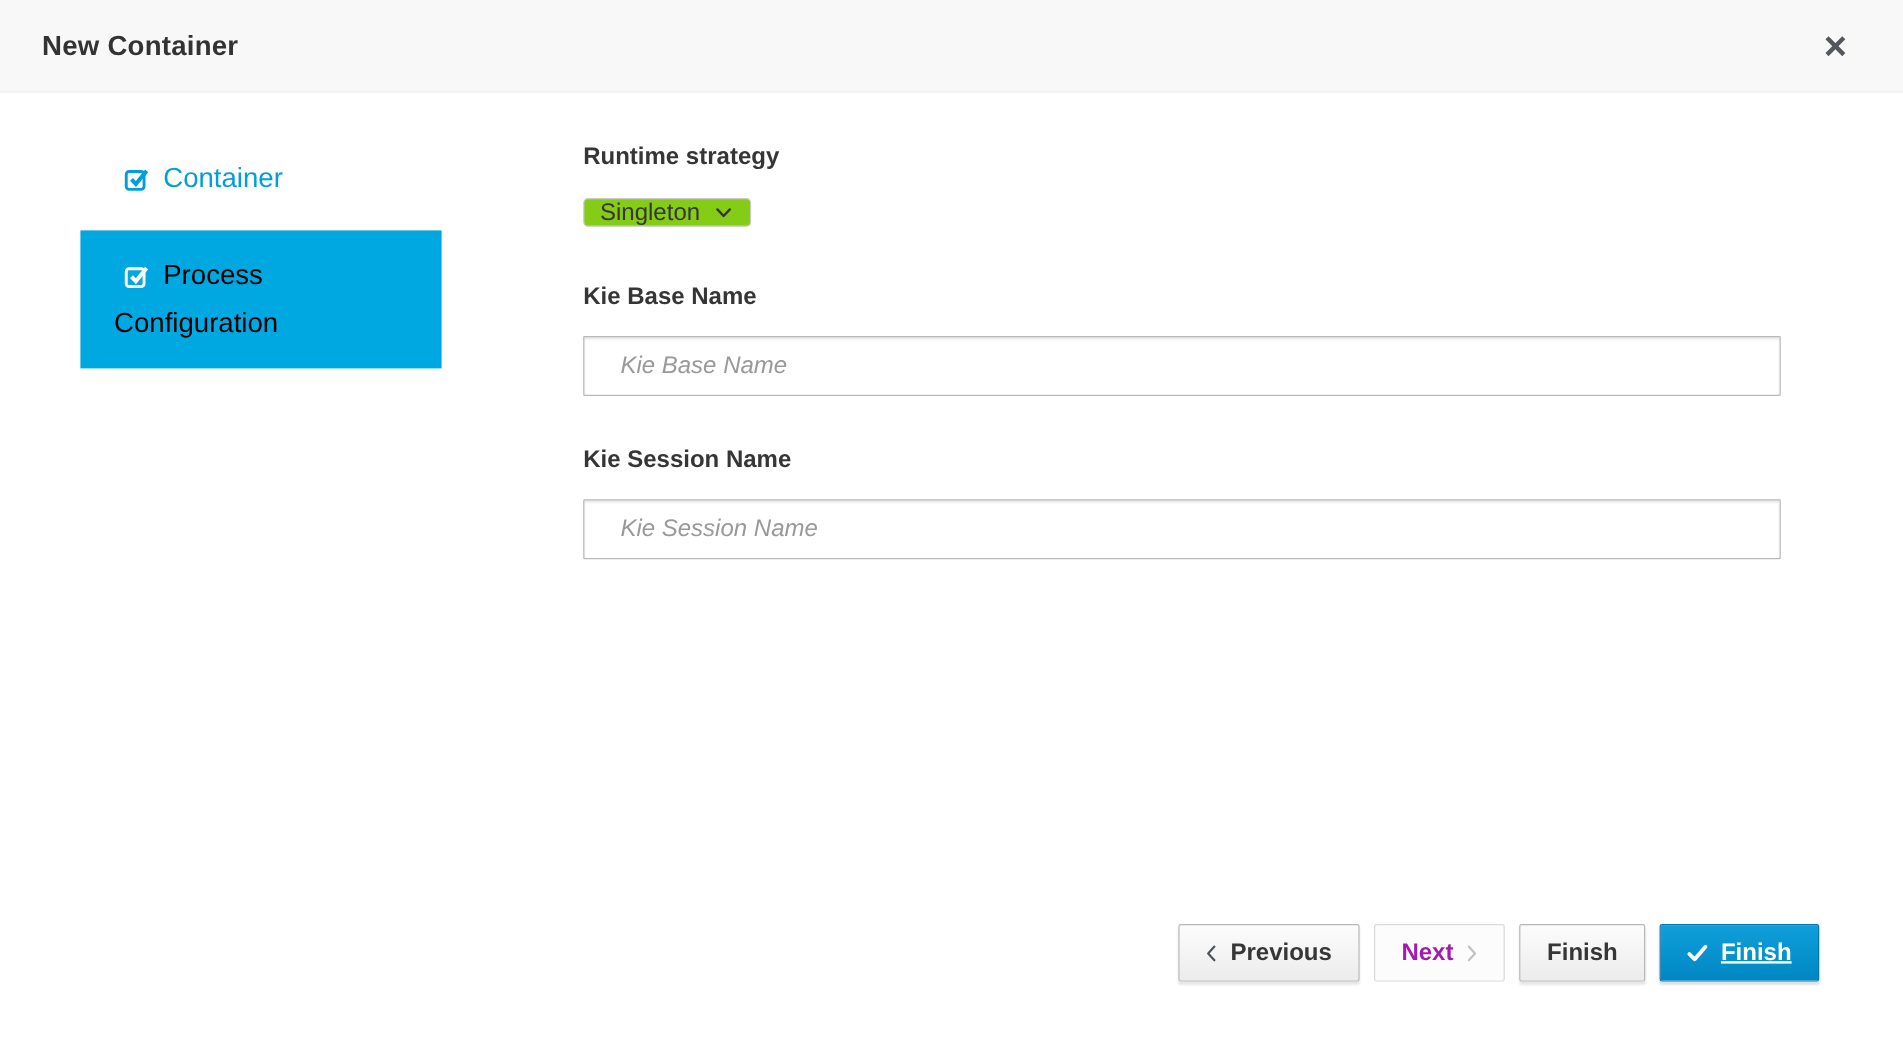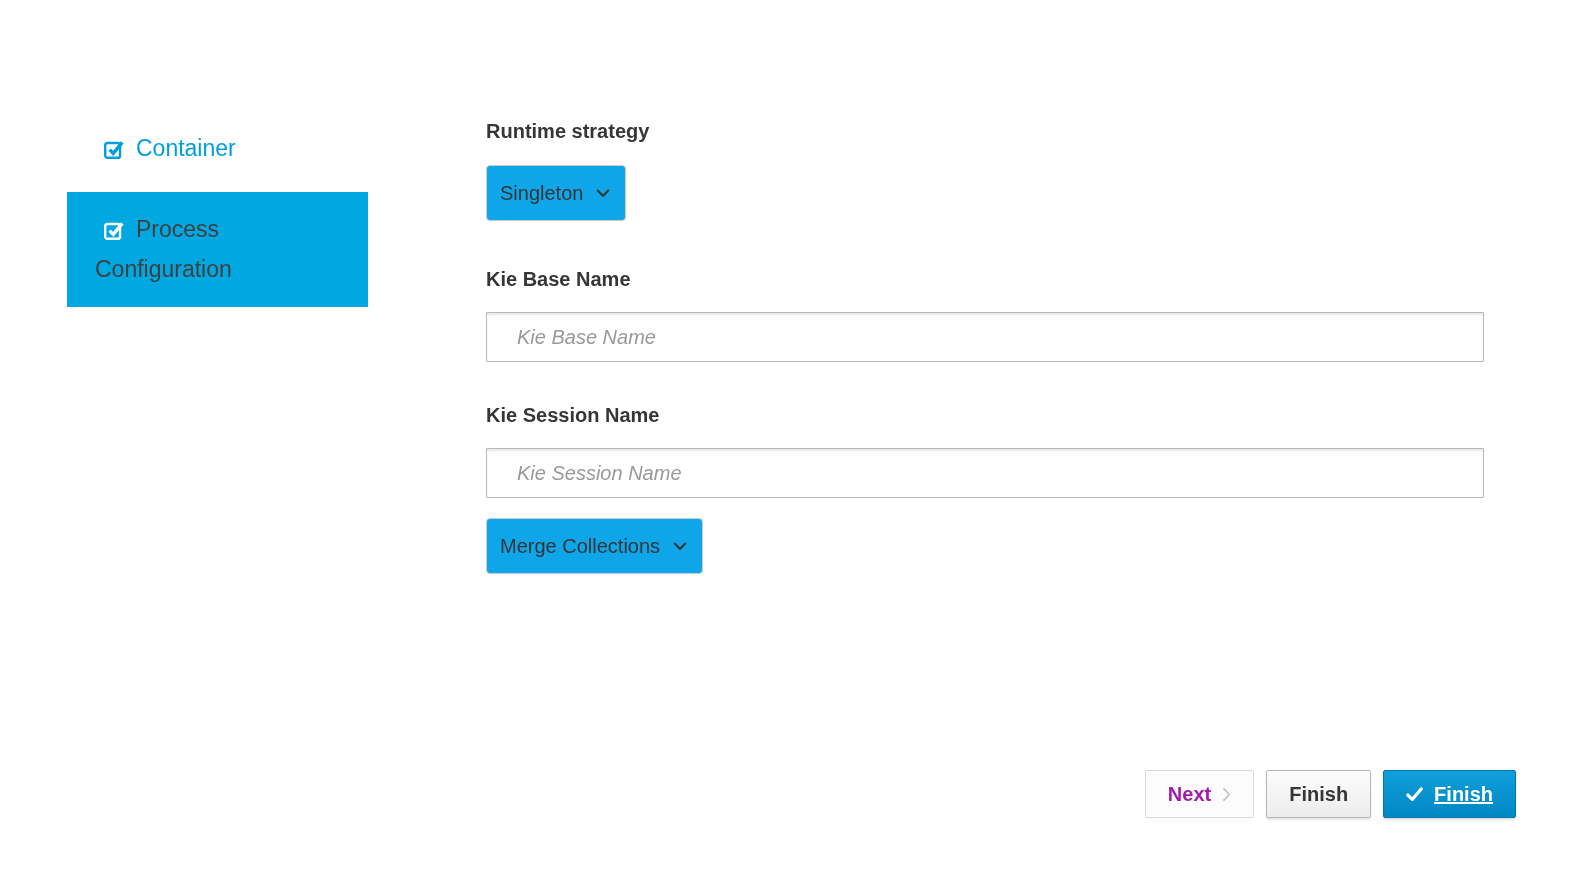--- a/index.html
+++ b/index.html
@@ -58,21 +58,21 @@
     padding: 0 28px;
     text-indent: 8px;
     line-height: 40px;
     color: #009fdb;
     cursor: pointer;
   }
   .step svg { vertical-align: -4px; margin-right: 11px; }
   .step.active {
     margin-top: 24px;
     background: #00a8e1;
-    color: #404040;
+    color: #000000;
     padding-top: 17px;
     padding-bottom: 18px;
   }
 
   
   .form {
     position: absolute;
     left: 486px;
     top: 77px;
     width: 998px;
@@ -86,24 +86,24 @@
   }
   .mt-runtime  { margin-top: 41px; }
   .mt-kiebase  { margin-top: 45px; }
   .mt-kiesess  { margin-top: 40px; }
   .mt-merge    { margin-top: 38px; }
 
   .select {
     display: inline-flex;
     align-items: center;
     gap: 13px;
-    height: 56px;
+    height: 24px;
     margin-top: 20px;
     padding: 0 15px 0 13px;
-    background: #0ea5e9;
+    background: #84cc16;
     border: 1px solid #cccccc;
     border-radius: 4px;
     font-family: inherit;
     font-size: 20px;
     color: #363636;
     cursor: pointer;
   }
 
   .text-input {
     display: block;
@@ -164,20 +164,29 @@
     border: 1px solid #0277b2;
     box-shadow: 0 2px 2px rgba(0,0,0,0.12);
     text-decoration: underline;
   }
 </style>
 </head>
 <body>
 
 <div class="modal">
 
+  <div class="modal-header">
+    <div class="modal-title">New Container</div>
+    <button class="close-btn">
+      <svg width="19" height="19" viewBox="0 0 19 19">
+        <line x1="2.5" y1="2.5" x2="16.5" y2="16.5" stroke="#53575c" stroke-width="3.6"></line>
+        <line x1="16.5" y1="2.5" x2="2.5" y2="16.5" stroke="#53575c" stroke-width="3.6"></line>
+      </svg>
+    </button>
+  </div>
 
   <div class="steps">
     <div class="step">
       <svg width="22" height="22" viewBox="0 0 20 20" fill="none">
         <rect x="2" y="4.5" width="13.5" height="13.5" rx="2.2" stroke="#009fdb" stroke-width="2.2"></rect>
         <path d="M6 10.5 L9.3 14 L17.5 4" stroke="#009fdb" stroke-width="3"></path>
       </svg><span>Container</span>
     </div>
     <div class="step active">
       <svg width="22" height="22" viewBox="0 0 20 20" fill="none">
@@ -196,31 +205,31 @@
         <polyline points="1.8,1.5 7,7 12.2,1.5" stroke="#363636" stroke-width="2" stroke-linecap="round" stroke-linejoin="round"></polyline>
       </svg>
     </div>
 
     <div class="form-label mt-kiebase">Kie Base Name</div>
     <input class="text-input" type="text" placeholder="Kie Base Name" style="">
 
     <div class="form-label mt-kiesess">Kie Session Name</div>
     <input class="text-input" type="text" placeholder="Kie Session Name" style="">
 
-    <div class="select">
-      <span>Merge Collections</span>
-      <svg width="14" height="9" viewBox="0 0 14 9" fill="none">
-        <polyline points="1.8,1.5 7,7 12.2,1.5" stroke="#363636" stroke-width="2" stroke-linecap="round" stroke-linejoin="round"></polyline>
-      </svg>
-    </div>
 
   </div>
 
   <div class="footer">
 
+    <button class="btn btn-default">
+      <svg width="9" height="15" viewBox="0 0 9 15" fill="none">
+        <polyline points="7,1.8 1.8,7.5 7,13.2" stroke="#4d5258" stroke-width="1.8" stroke-linecap="round" stroke-linejoin="round"></polyline>
+      </svg>
+      <span>Previous</span>
+    </button>
 
     <button class="btn btn-disabled" aria-disabled="true">
       <span>Next</span>
       <svg width="9" height="15" viewBox="0 0 9 15" fill="none">
         <polyline points="2,1.8 7.2,7.5 2,13.2" stroke="#c2c2c2" stroke-width="1.8" stroke-linecap="round" stroke-linejoin="round"></polyline>
       </svg>
     </button>
 
     <button class="btn btn-default">
       <span>Finish</span>

